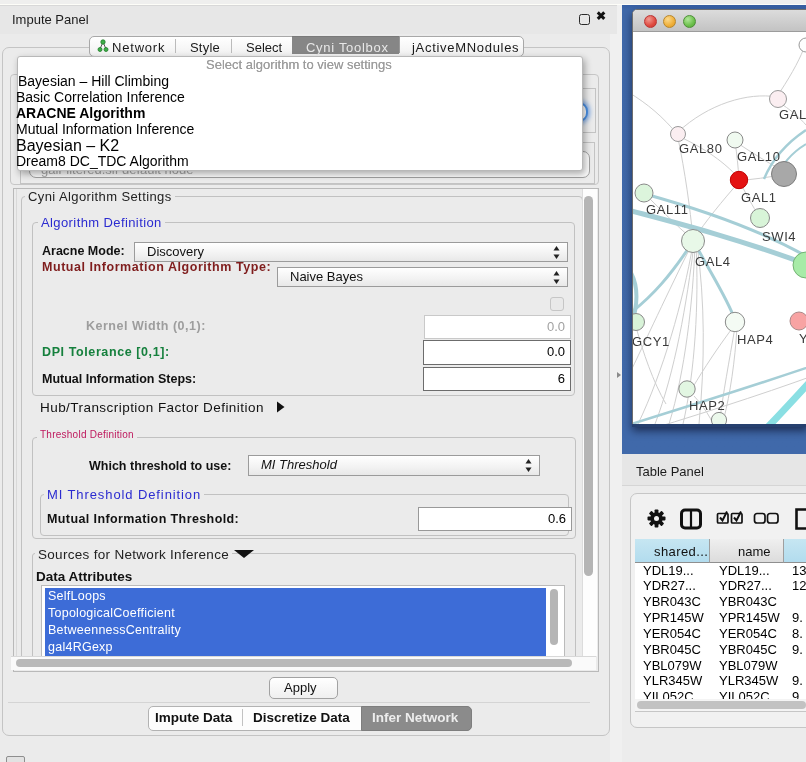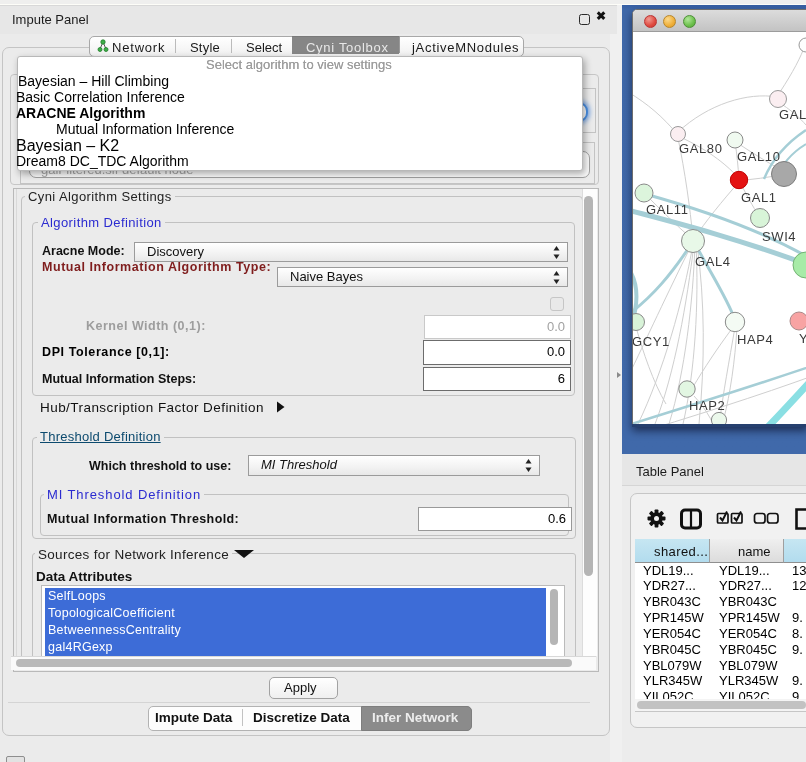--- a/index.html
+++ b/index.html
@@ -66,33 +66,33 @@
           <path d="M3.5 0 L6.5 4.5 L0.5 4.5 Z" fill="#222"></path>
           <path d="M3.5 13 L6.5 8.5 L0.5 8.5 Z" fill="#222"></path>
         </svg>
     </div>
 
     <div class="abs" style="left:535px;top:108px;width:12px;height:12px;border:1px solid #c6c6c6;border-radius:3px;background:#e9e9e9;"></div>
 
     <div class="lbl b" style="left:27px;top:130px;font-size:12.5px;letter-spacing:0.5px;color:#9d9d9d;padding-left:44px;">Kernel Width (0,1):</div>
     <div class="field" style="left:409px;top:126px;width:140px;height:19px;border:1px solid #c9c9c9;color:#a2a2a2;padding:3px 5px 0 0;">0.0</div>
 
-    <div class="lbl b" style="left:27px;top:156px;font-size:12.5px;letter-spacing:0.6px;color:#000000;">DPI Tolerance [0,1]:</div>
+    <div class="lbl b" style="left:27px;top:156px;font-size:12.5px;letter-spacing:0.6px;color:#15803d;">DPI Tolerance [0,1]:</div>
     <div class="field" style="left:408px;top:151px;width:141px;height:20px;border:1.5px solid #6c6c6c;color:#000;padding:3px 5px 0 0;">0.0</div>
 
     <div class="lbl b" style="left:27px;top:183px;font-size:12.5px;color:#111;">Mutual Information Steps:</div>
     <div class="field" style="left:408px;top:178px;width:141px;height:19px;border:1.5px solid #6c6c6c;color:#000;padding:3px 5px 0 0;">6</div>
 
     <div class="lbl" style="left:25px;top:211px;font-size:13.5px;letter-spacing:0.45px;color:#111;">Hub/Transcription Factor Definition</div>
     <svg class="abs" style="left:261px;top:212px;" width="9" height="12" viewBox="0 0 9 12">
         <path d="M1 0.5 L8.5 6 L1 11.5 Z" fill="#111"></path>
       </svg>
 
     <div class="groupbox" style="left:17px;top:248px;width:542px;height:100px;"></div>
-    <div class="gtitle" style="left:22px;top:240px;font-size:13px;letter-spacing:0.25px;color:#0c4a6e;text-decoration:underline;">Threshold Definition</div>
+    <div class="gtitle" style="left:22px;top:240px;font-size:10px;letter-spacing:0.25px;color:#be185d;">Threshold Definition</div>
 
     <div class="lbl b" style="left:74px;top:270px;font-size:12.5px;color:#111;">Which threshold to use:</div>
     <div class="combo" style="left:233px;top:266px;width:290px;height:19px;font-style:italic;">
         <span class="ct">MI Threshold</span>
       <svg class="arr2" viewBox="0 0 7 13">
           <path d="M3.5 0 L6.5 4.5 L0.5 4.5 Z" fill="#222"></path>
           <path d="M3.5 13 L6.5 8.5 L0.5 8.5 Z" fill="#222"></path>
         </svg>
     </div>
 
@@ -154,21 +154,21 @@
 <div class="lbl" style="left:190px;top:40px;font-size:13px;letter-spacing:0.2px;color:#1a1a1a;">Style</div>
 <div class="lbl" style="left:246px;top:40px;font-size:13px;color:#1a1a1a;">Select</div>
 <div class="lbl" style="left:306px;top:40px;font-size:13px;letter-spacing:0.7px;color:#e8e8e8;">Cyni Toolbox</div>
 <div class="lbl" style="left:412px;top:40px;font-size:13px;letter-spacing:0.7px;color:#1a1a1a;">jActiveMNodules</div>
 
 <div class="abs" style="left:17px;top:56px;width:564px;height:113px;background:#fff;border:1px solid #b8b8b8;border-radius:3px;box-shadow:2px 3px 7px rgba(0,0,0,0.32);"></div>
 <div class="lbl" style="left:206px;top:57px;font-size:13px;color:#9d9d9d;text-shadow:0 0 0.6px #9d9d9d;">Select algorithm to view settings</div>
 <div class="lbl" style="left:18px;top:73px;font-size:14px;color:#000;">Bayesian – Hill Climbing</div>
 <div class="lbl" style="left:16px;top:89px;font-size:14px;color:#000;">Basic Correlation Inference</div>
 <div class="lbl b" style="left:16px;top:105px;font-size:14px;color:#000;">ARACNE Algorithm</div>
-<div class="lbl" style="left:16px;top:121px;font-size:14px;color:#000;margin-left:40px;">Mutual Information Inference</div>
+<div class="lbl" style="left:16px;top:121px;font-size:14px;color:#000;">Mutual Information Inference</div>
 <div class="lbl" style="left:16px;top:137px;font-size:16px;color:#000;">Bayesian – K2</div>
 <div class="lbl" style="left:16px;top:153px;font-size:14px;color:#000;">Dream8 DC_TDC Algorithm</div>
 
 <div class="abs" style="left:622px;top:0;width:184px;height:454px;background:linear-gradient(#2c55a0,#3f68a9 10px,#4069aa);"></div>
 
 <div class="abs" style="left:632px;top:9px;width:174px;height:416px;border:1px solid #6e6e6e;border-radius:5px 0 0 0;box-shadow:0 4px 9px rgba(0,0,20,0.55);background:#fff;"></div>
 <div class="abs" style="left:633px;top:10px;width:173px;height:21px;background:linear-gradient(#dcdcdc,#c3c3c3);border-bottom:1px solid #9c9c9c;border-radius:4px 0 0 0;"></div>
 <div class="abs" style="left:644px;top:15px;width:11px;height:11px;border-radius:50%;background:radial-gradient(circle at 35% 30%,#f09a92,#df4b40 60%,#c43a31);border:0.5px solid #b33;"></div>
 <div class="abs" style="left:663px;top:15px;width:11px;height:11px;border-radius:50%;background:radial-gradient(circle at 35% 30%,#fbd98c,#efaf39 60%,#d7992b);border:0.5px solid #b8862a;"></div>
 <div class="abs" style="left:683px;top:15px;width:11px;height:11px;border-radius:50%;background:radial-gradient(circle at 35% 30%,#b1e79a,#6cc04c 60%,#54a438);border:0.5px solid #4c8f37;"></div>

